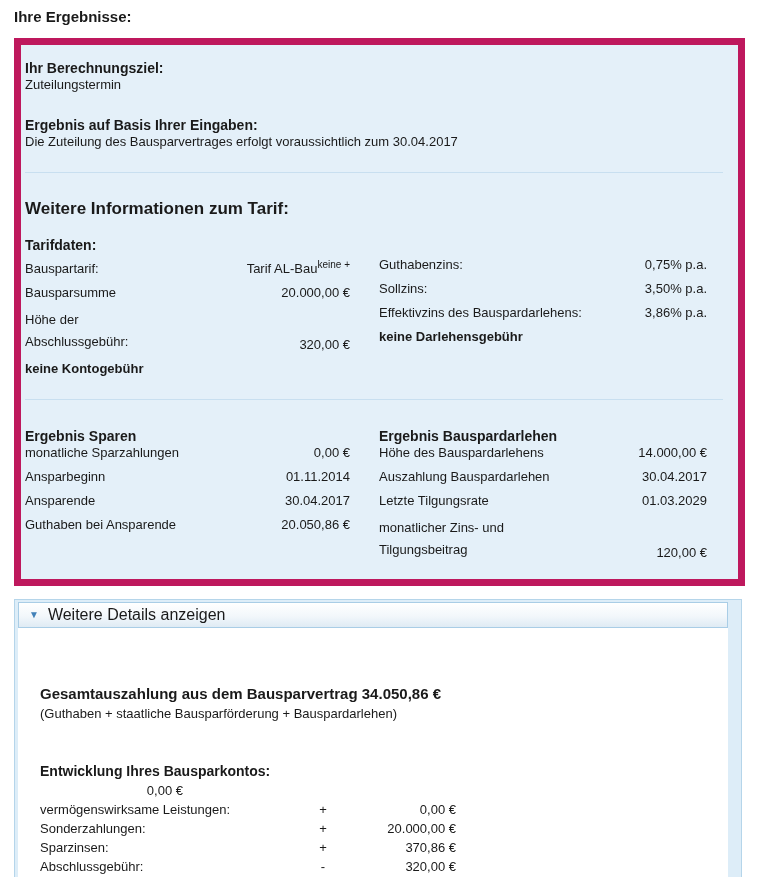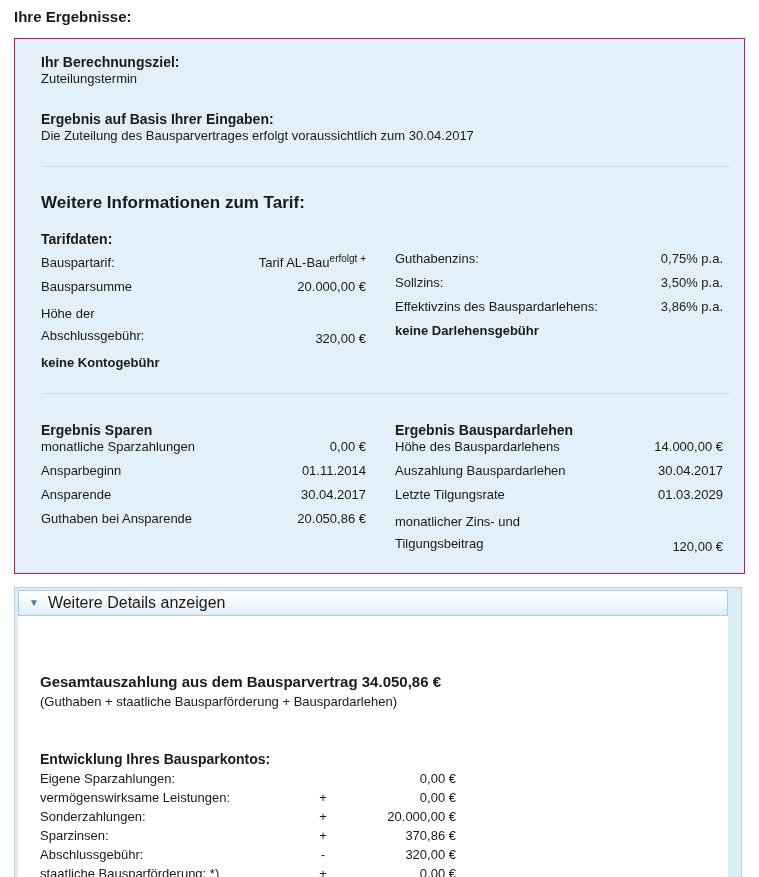--- a/index.html
+++ b/index.html
@@ -15,22 +15,22 @@
 
   .page-title {
     margin: 8px 0 13px 14px;
     font-size: 15px; font-weight: bold;
   }
 
   
   .result-box {
     margin: 0 14px;
     background: #e4f0f9;
-    border: 1px solid #be185d;
-    padding: 15px 15px 10px 26px;
+    border: 7px solid #be185d;
+    padding: 15px 15px 10px 4px;
   }
   .h14 { font-size: 14px; font-weight: bold; line-height: 17px; margin: 0; }
   .txt { font-size: 13px; line-height: 16px; margin: 0; }
   .mt24 { margin-top: 24px; }
   .divider { height: 1px; background: #c8dff0; border: 0; margin: 22px 0 0 0; }
 
   .h17 { font-size: 17px; font-weight: bold; line-height: 21px; margin: 25px 0 0 0; }
   .sub14 { margin-top: 18px; }
 
   .cols { display: flex; gap: 29px; margin-top: 3px; }
@@ -101,21 +101,21 @@
 
     <div class="divider"></div>
 
     <div>
       <div class="h17">Weitere Informationen zum Tarif:</div>
       <div class="h14 sub14">Tarifdaten:</div>
       <div class="cols">
         <div class="col-l">
           <div class="row">
             <span class="lbl">Bauspartarif:</span>
-            <span class="val"><span>Tarif AL-Bau</span><sup>erfolgt +</sup></span>
+            <span class="val"><span>Tarif AL-Bau</span><sup>keine +</sup></span>
           </div>
           <div class="row">
             <span class="lbl">Bausparsumme</span>
             <span class="val">20.000,00 €</span>
           </div>
           <div class="row">
             <span class="lbl wrap-narrow">Höhe der Abschlussgebühr:</span>
             <span class="val">320,00 €</span>
           </div>
           <div class="note">keine Kontogebühr</div>
@@ -187,21 +187,20 @@
       <div class="details-header">
         <span class="tri">▼</span>
         <span class="hdr-lbl">Weitere Details anzeigen</span>
       </div>
       <div class="details-content">
         <div class="total-line">Gesamtauszahlung aus dem Bausparvertrag 34.050,86 €</div>
         <div class="total-note">(Guthaben + staatliche Bausparförderung + Bauspardarlehen)</div>
         <div class="h14 acct-h">Entwicklung Ihres Bausparkontos:</div>
         <div class="acct">
           <div class="arow">
-            <span class="albl">Eigene Sparzahlungen:</span>
             <span class="aop"></span>
             <span class="aval">0,00 €</span>
           </div>
           <div class="arow">
             <span class="albl">vermögenswirksame Leistungen:</span>
             <span class="aop">+</span>
             <span class="aval">0,00 €</span>
           </div>
           <div class="arow">
             <span class="albl">Sonderzahlungen:</span>

